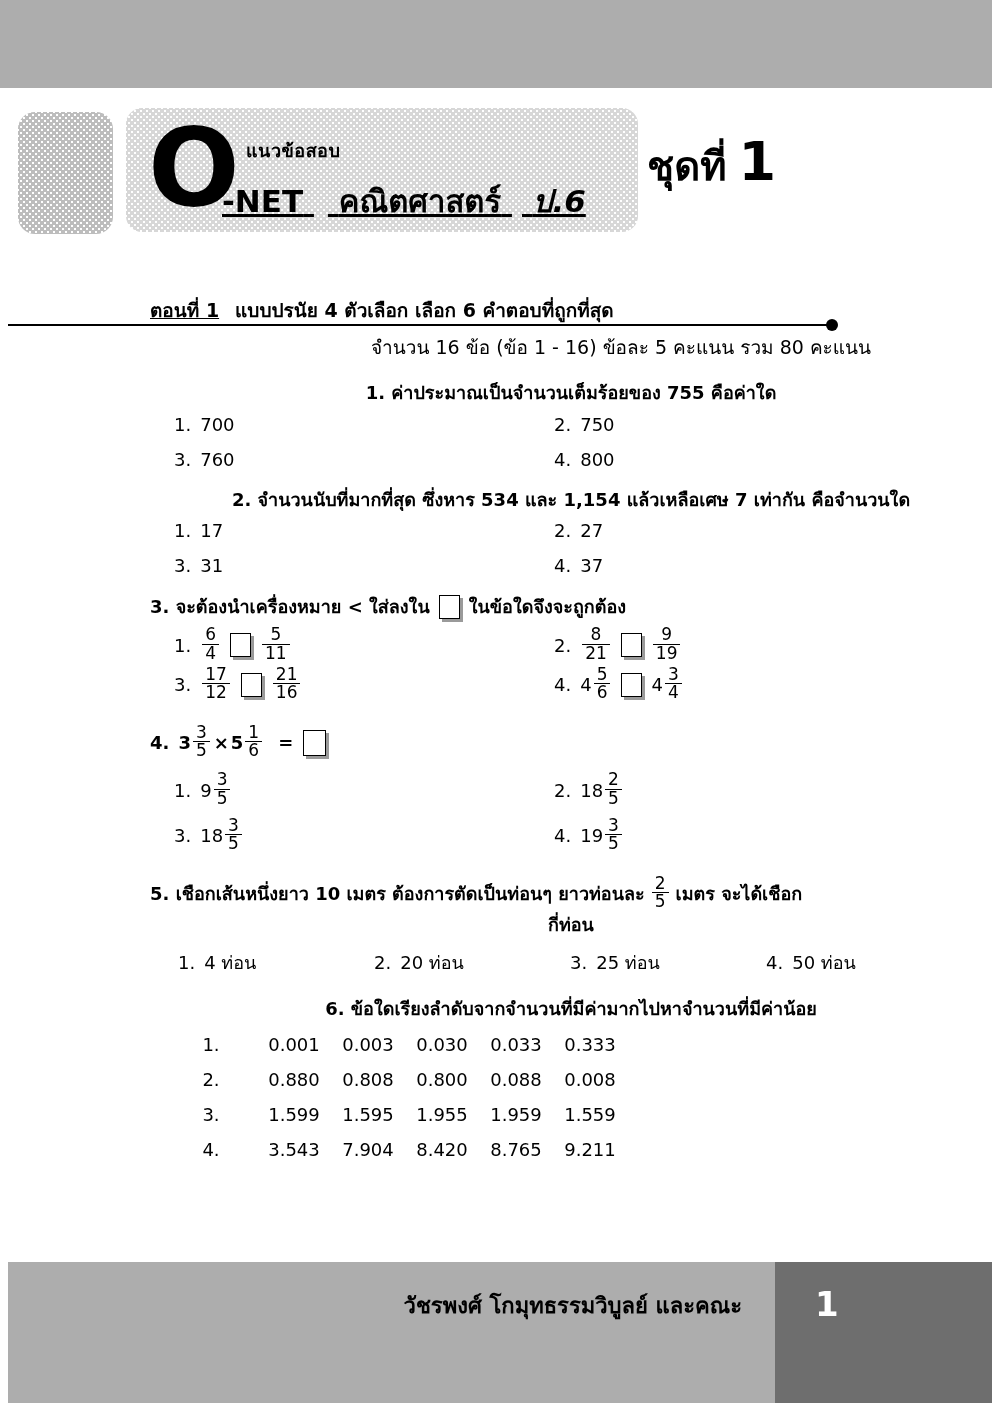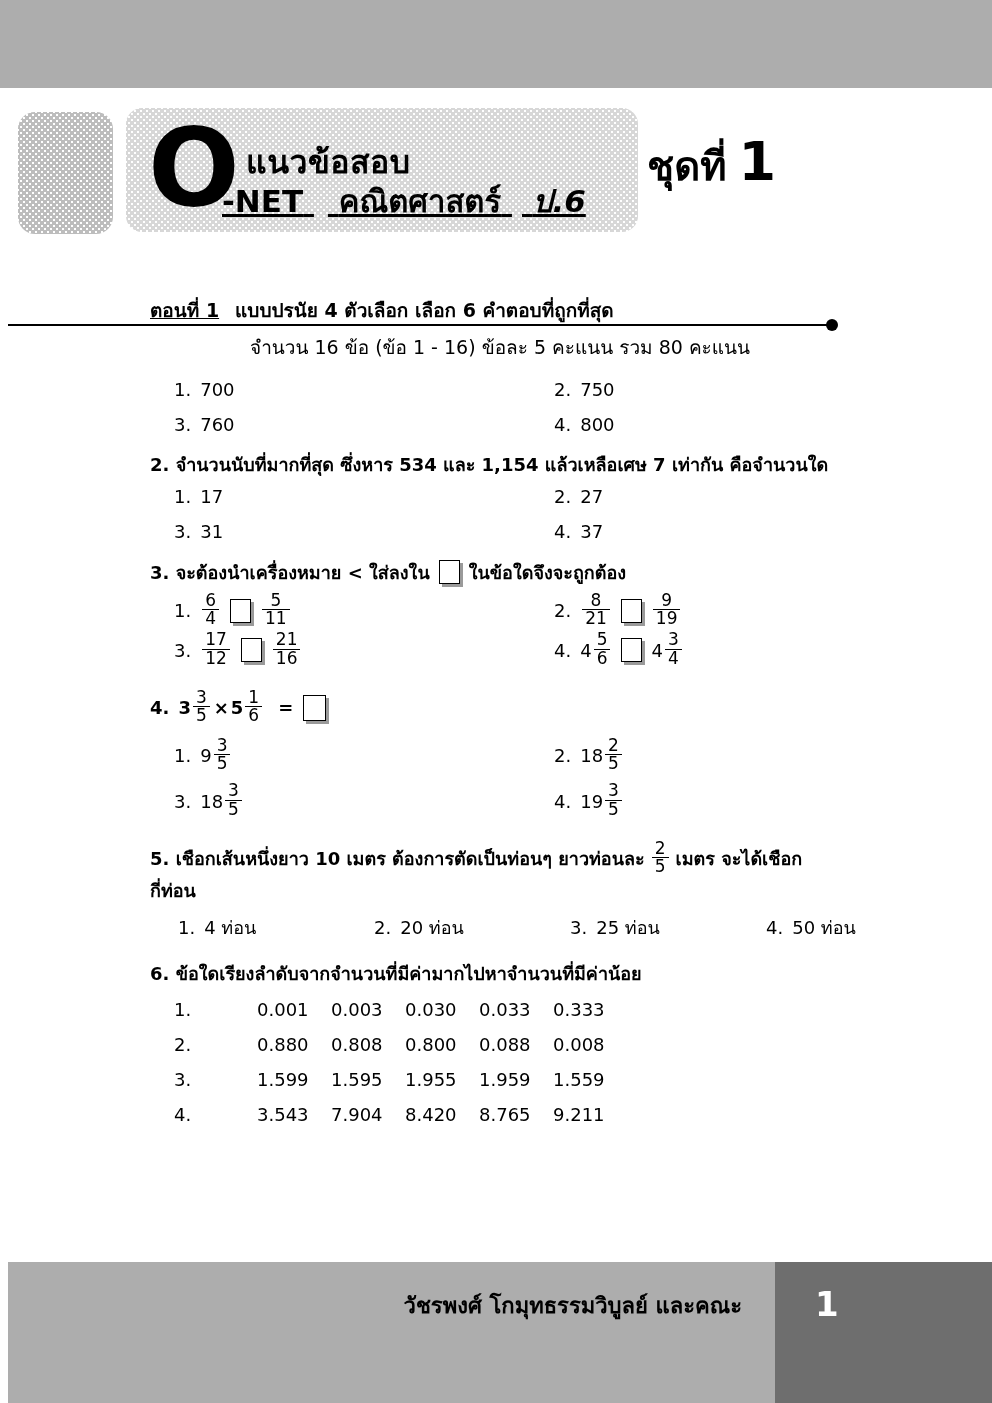--- a/index.html
+++ b/index.html
@@ -47,21 +47,21 @@
     border-radius:16px;
   }
   .o-letter{
     position:absolute;left:22px;top:6px;
     font-family:"DejaVu Sans","Liberation Sans",sans-serif;
     font-size:108px;font-weight:bold;line-height:1;color:#000;
     letter-spacing:-2px;
   }
   .line-top{
     position:absolute;left:120px;top:28px;
-    font-size:32px;font-weight:bold;color:#000;
+    font-size:18px;font-weight:bold;color:#000;
     letter-spacing:.5px;
   }
   .line-bottom{
     position:absolute;left:96px;top:68px;
     font-size:31px;font-weight:bold;color:#000;
     white-space:nowrap;
     text-decoration:underline;
   }
   .line-bottom .ital{font-style:italic;}
   .set-title{
@@ -74,20 +74,21 @@
   }
   .rule-dot{
     position:absolute;left:826px;top:231px;width:12px;height:12px;
     border-radius:50%;background:#000;
   }
 
   
   .content{
     position:absolute;left:0;top:252px;width:992px;
     color:#000;
+    text-align:center;
   }
   .instructions{
     margin:44px 0 0 0;padding:0 0 0 150px;
   }
   .ins-row{display:flex;align-items:baseline;font-size:19px;font-weight:bold;line-height:1.55;}
   .ins-label{text-decoration:underline;white-space:nowrap;margin-right:16px;}
   .ins-sub{font-size:19px;font-weight:normal;padding-left:100px;line-height:1.55;margin-top:8px;}
 
   .q{margin:16px 0 0 0;padding:0 0 0 150px;}
   .q-text{font-size:18px;font-weight:bold;line-height:1.6;}
@@ -174,20 +175,21 @@
 
   <div class="instructions">
     <div class="ins-row">
       <span class="ins-label">ตอนที่ 1</span>
       <span>แบบปรนัย 4 ตัวเลือก เลือก 6 คำตอบที่ถูกที่สุด</span>
     </div>
     <div class="ins-sub">จำนวน 16 ข้อ (ข้อ 1 - 16)  ข้อละ 5 คะแนน  รวม 80 คะแนน</div>
   </div>
 
   <div class="q">
+    <div class="q-text">1. ค่าประมาณเป็นจำนวนเต็มร้อยของ 755 คือค่าใด</div>
     <div class="opts">
       <div class="opt-grid">
         <div class="opt">
           <span class="marker">1.</span>
           <span>700</span>
         </div>
         <div class="opt">
           <span class="marker">2.</span>
           <span>750</span>
         </div>

